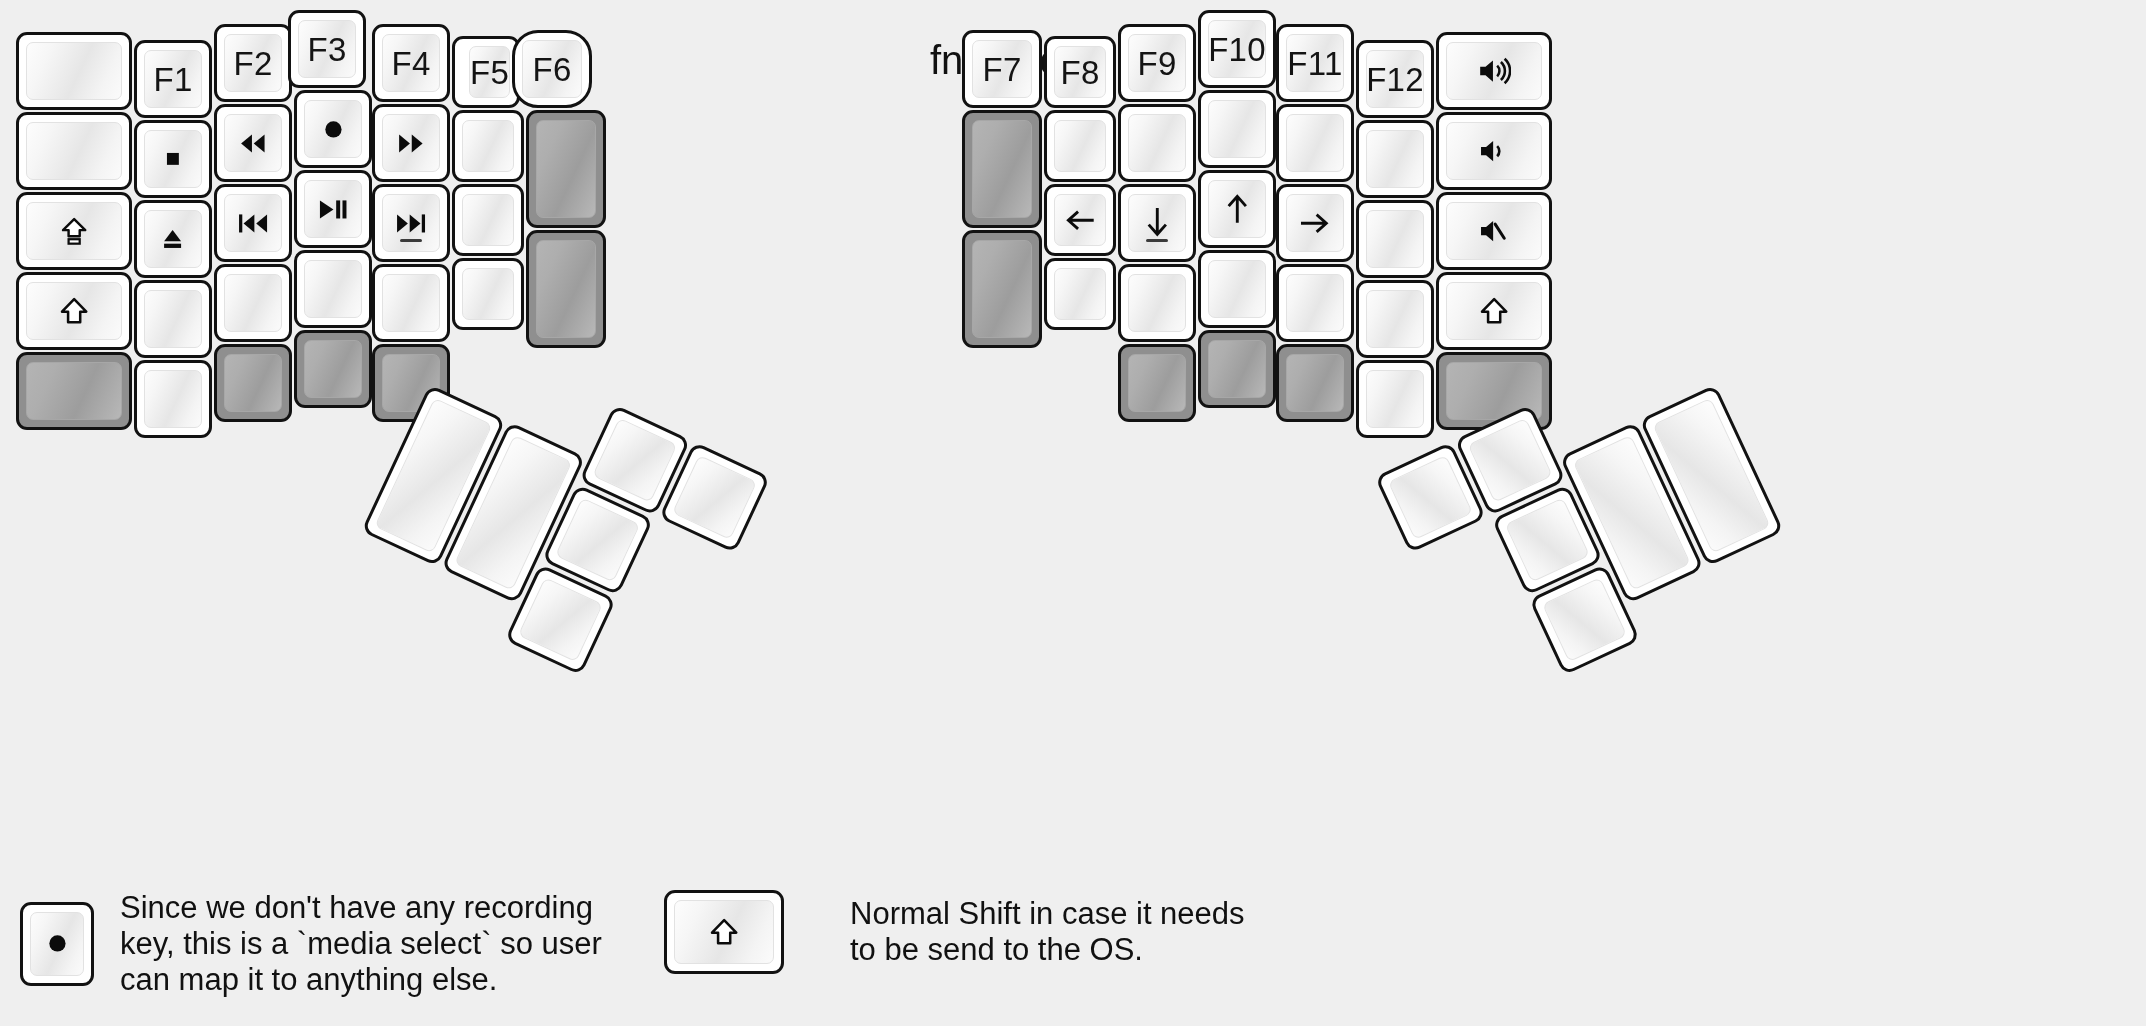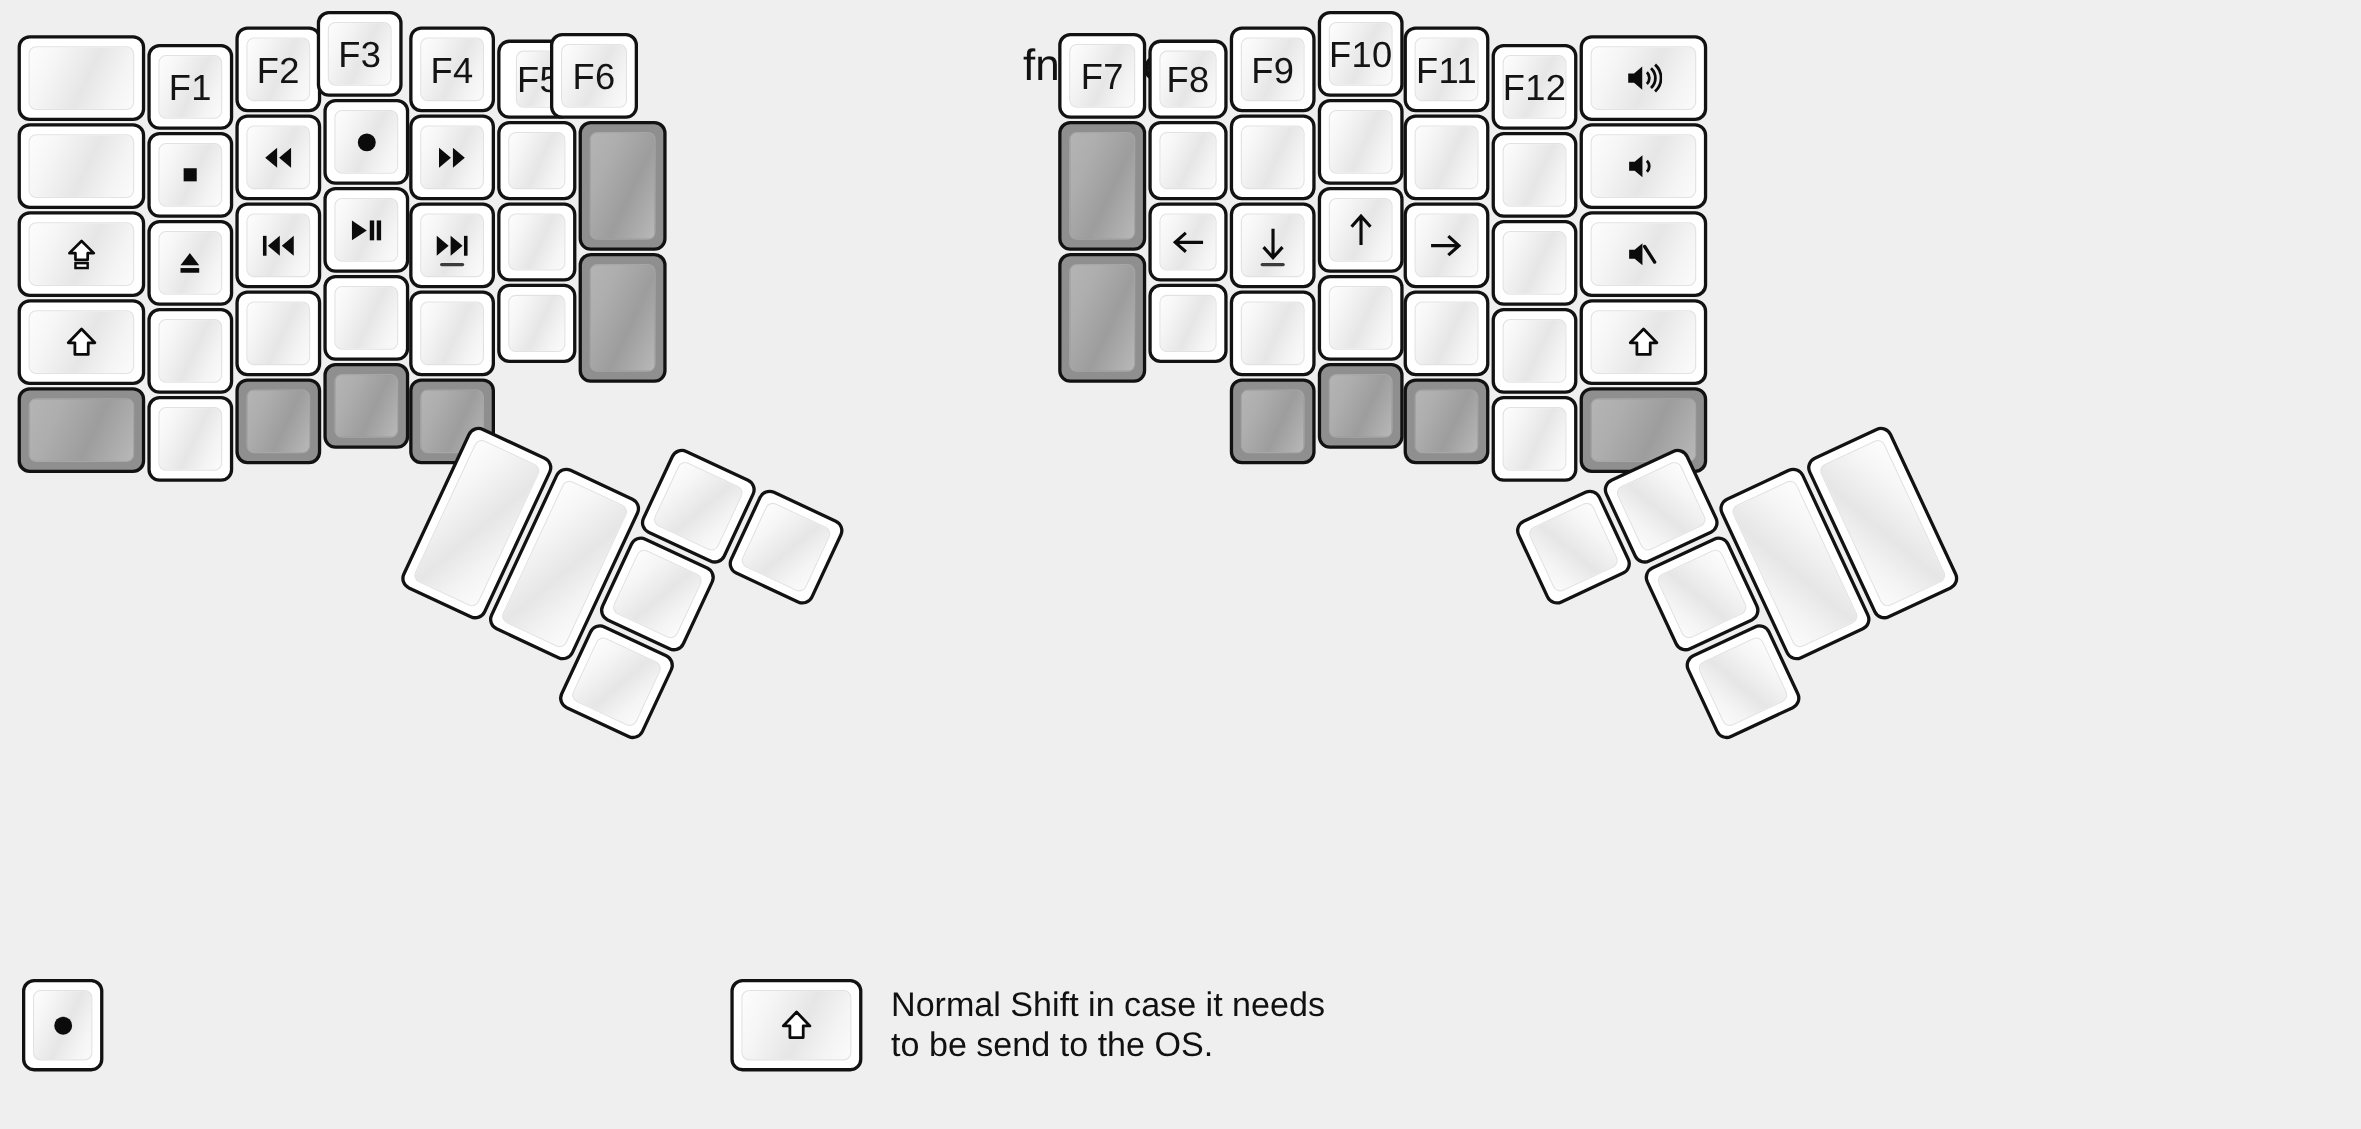--- a/index.html
+++ b/index.html
@@ -252,21 +252,21 @@
       </div>
       <div class="key" style="left: 452px; top: 110px; width: 72px; height: 72px;">
         <div class="cap"></div>
       </div>
       <div class="key" style="left: 452px; top: 184px; width: 72px; height: 72px;">
         <div class="cap"></div>
       </div>
       <div class="key" style="left: 452px; top: 258px; width: 72px; height: 72px;">
         <div class="cap"></div>
       </div>
-      <div class="key" style="left: 500px; top: 30px; width: 80px; height: 78px;">
+      <div class="key" style="left: 512px; top: 30px; width: 80px; height: 78px; border-radius: 26px;">
         <div class="cap">
           <span class="lbl">F6</span>
         </div>
       </div>
       <div class="key trans" style="left: 526px; top: 110px; width: 80px; height: 118px;">
         <div class="cap"></div>
       </div>
       <div class="key trans" style="left: 526px; top: 230px; width: 80px; height: 118px;">
         <div class="cap"></div>
       </div>
@@ -481,22 +481,25 @@
       <div class="leg" style="left: 20px; top: 10px;">
         <div class="legkey" style="width: 74px; height: 84px;">
           <div class="cap">
             <span>
               <svg class="glyph" width="28.9" height="28.9" viewBox="0 0 32 32" fill="#0b0b0b">
                 <circle cx="16" cy="16" r="9"></circle>
               </svg>
             </span>
           </div>
         </div>
-      </div>
-      <div class="leg" style="left: 664px; top: 10px;">
+        <div class="legtext">Since we don't have any recording
+key, this is a `media select` so user
+can map it to anything else.</div>
+      </div>
+      <div class="leg" style="left: 664px; top: 10px; gap: 40px;">
         <div class="legkey" style="width: 120px; height: 84px;">
           <div class="cap">
             <span>
               <svg class="glyph" width="32.3" height="32.3" viewBox="0 0 32 32" fill="#0b0b0b">
                 <path d="M16 4 L28 16.5 L22 16.5 L22 27 L10 27 L10 16.5 L4 16.5 Z" fill="#fff" stroke="#0b0b0b" stroke-width="2.5" stroke-linejoin="round"></path>
               </svg>
             </span>
           </div>
         </div>
         <div class="legtext">Normal Shift in case it needs

